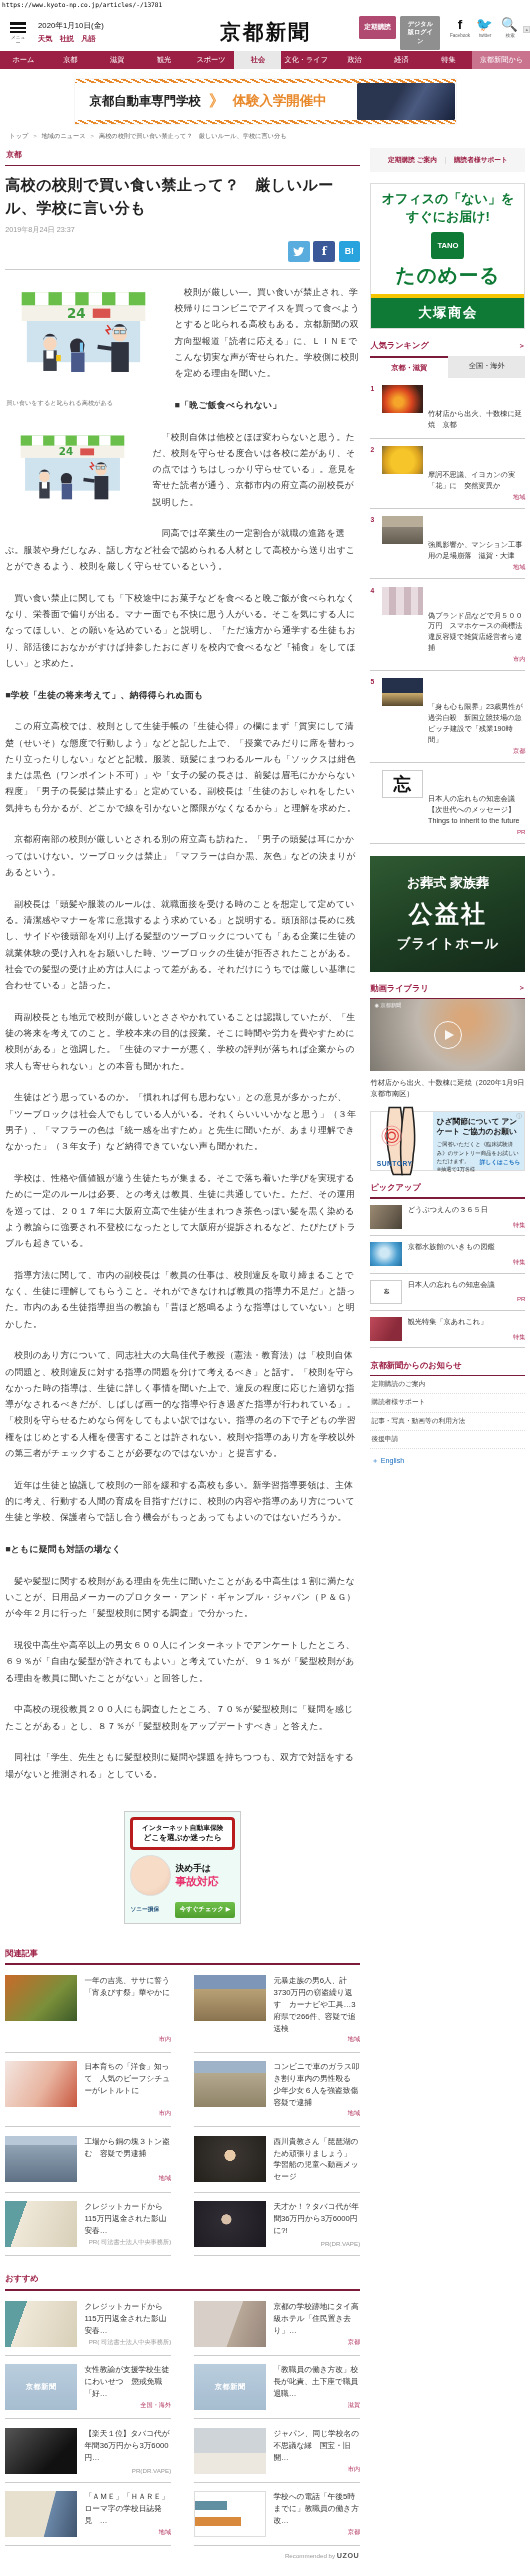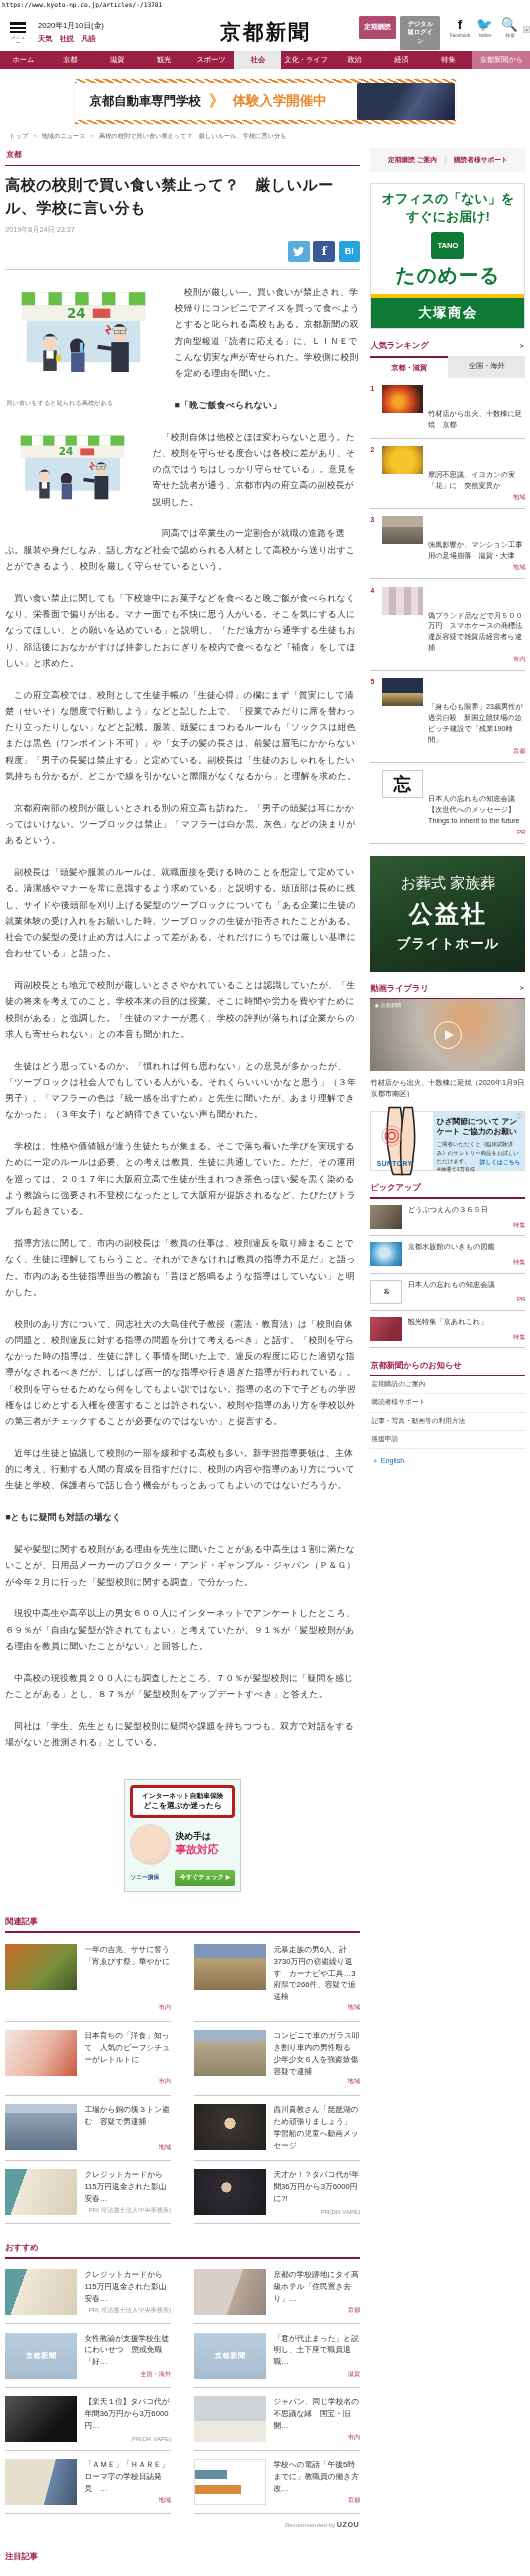--- a/index.html
+++ b/index.html
@@ -127,21 +127,21 @@
   .rk-tab { flex:1; text-align:center; font-size:7.2px; padding:5.2px 0; cursor:pointer; }
   .rk-tab.on { border-top:2.1px solid #7d1b3a; color:#9c1f45; font-weight:bold; background:#fff; }
   .rk-tab.off { background:#e8e8e8; color:#333; }
   .rk-item { display:flex; gap:5.2px; padding:7.2px 0; border-bottom:0.5px solid #ccc; cursor:pointer; }
   .rk-n { color:#9c1f45; font-size:6.7px; font-weight:bold; width:6.2px; }
   .rk-th { width:41px; height:28px; flex:none; display:flex; align-items:center; justify-content:center; color:#fff; overflow:hidden; }
   .rk-tt { flex:1; font-size:7.2px; line-height:1.5; display:flex; flex-direction:column;margin-top:24px; }
   .rk-tag { margin-top:auto; text-align:right; font-size:6.2px; color:#b0315e; }
   .rk-tag.pr { color:#b0315e; }
   .ad-koeki { height:116px; background:linear-gradient(160deg,#2f5a32,#1d3d22 55%,#14291a); display:flex; flex-direction:column; align-items:center; justify-content:center; color:#fff; gap:5.2px; }
-  .ad-koeki .k1 { font-size:15px; font-weight:normal; }
+  .ad-koeki .k1 { font-size:13px; font-weight:bold; }
   .ad-koeki .k2 { font-size:24px; font-weight:bold; letter-spacing:2.1px; }
   .ad-koeki .k3 { font-size:13.4px; font-weight:bold; letter-spacing:1px; }
   .vid-rule { height:1.5px; background:#7d1b3a; margin-bottom:0; }
   .vid-thumb { position:relative; height:72px; background:radial-gradient(circle at 60% 30%,#d9a77a 5%,#b8b0a8 40%,#7a7share0 70%,#6a665f); background:radial-gradient(circle at 62% 28%,#d9a77a 8%,#c0b8ae 45%,#7d7870); cursor:pointer; }
   .vid-thumb .wm { position:absolute; top:3.1px; left:4.1px; color:#fff; font-size:5.2px; opacity:.85; }
   .vid-thumb .play { position:absolute; left:50%; top:50%; transform:translate(-50%,-50%); width:28px; height:28px; border:1.5px solid #fff; border-radius:50%; opacity:.9; }
   .vid-thumb .play::after { content:""; position:absolute; left:10.3px; top:7.2px; border-left:9.3px solid #fff; border-top:5.7px solid transparent; border-bottom:5.7px solid transparent; }
   .vid-cap { font-size:7.2px; line-height:1.6; padding:5.2px 0 0; color:#333; }
   .ad-sun { display:flex; border:0.5px solid #ddd; height:60px; position:relative; }
   .ad-sun .legs { width:40%; background:#fff; display:flex; align-items:center; justify-content:center; }
@@ -315,20 +315,21 @@
             <rect x="201" y="102" width="32" height="54" fill="#2f3340"></rect>
             <rect x="176" y="106" width="26" height="8" fill="#2f3340" transform="rotate(8 176 106)"></rect>
             <path d="M193 70 l6 8 -8 2 6 8" stroke="#d9342b" stroke-width="3" fill="none"></path>
           </svg>
         </figure>
 
         <div>
             <p>　「校則自体は他校とほぼ変わらないと思う。ただ、校則を守らせる度合いは各校に差があり、その点ではうちはしっかり守らせている」。意見を寄せた読者が通う、京都市内の府立高の副校長が説明した。</p>
             <p>　同高では卒業生の一定割合が就職の進路を選ぶ。服装や身だしなみ、話し方など社会で認められる人材として高校から送り出すことができるよう、校則を厳しく守らせているという。</p>
             <p>　買い食い禁止に関しても「下校途中にお菓子などを食べると晩ご飯が食べられなくなり、栄養面で偏りが出る。マナー面でも不快に思う人がいる。そこを気にする人になってほしい、との願いを込めている」と説明し、「ただ遠方から通学する生徒もおり、部活後におなかがすけば持参したおにぎりを校内で食べるなど『補食』をしてほしい」と求めた。</p>
+            <p class="subhead">■学校「生徒の将来考えて」、納得得られぬ面も</p>
             <p>　この府立高校では、校則として生徒手帳の「生徒心得」の欄にまず「質実にして清楚（せいそ）な態度で行動しよう」などと記した上で、「授業でみだりに席を替わったり立ったりしない」などと記載。服装、頭髪にまつわるルールも「ソックスは紺色または黒色（ワンポイント不可）」や「女子の髪の長さは、前髪は眉毛にかからない程度」「男子の長髪は禁止する」と定めている。副校長は「生徒のおしゃれをしたい気持ちも分かるが、どこかで線を引かないと際限がなくなるから」と理解を求めた。</p>
             <p>　京都府南部の校則が厳しいとされる別の府立高も訪ねた。「男子の頭髪は耳にかかってはいけない。ツーブロックは禁止」「マフラーは白か黒、灰色」などの決まりがあるという。</p>
             <p>　副校長は「頭髪や服装のルールは、就職面接を受ける時のことを想定して定めている。清潔感やマナーを常に意識するよう求めている」と説明する。頭頂部は長めに残し、サイドや後頭部を刈り上げる髪型のツーブロックについても「ある企業に生徒の就業体験の受け入れをお願いした時、ツーブロックの生徒が拒否されたことがある。社会での髪型の受け止め方は人によって差がある。それだけにうちでは厳しい基準に合わせている」と語った。</p>
             <p>　両副校長とも地元で校則が厳しいとささやかれていることは認識していたが、「生徒の将来を考えてのこと。学校本来の目的は授業。そこに時間や労力を費やすために校則がある」と強調した。「生徒のマナーが悪く、学校の評判が落ちれば企業からの求人も寄せられない」との本音も聞かれた。</p>
             <p>　生徒はどう思っているのか。「慣れれば何も思わない」との意見が多かったが、「ツーブロックは社会人でもしている人がいる。それくらいいいかなと思う」（３年男子）、「マフラーの色は『統一感を出すため』と先生に聞いたが、あまり理解できなかった」（３年女子）など納得できていない声も聞かれた。</p>
             <p>　学校は、性格や価値観が違う生徒たちが集まる。そこで落ち着いた学びを実現するために一定のルールは必要、との考えは教員、生徒に共通していた。ただ、その運用を巡っては、２０１７年に大阪府立高で生徒が生まれつき茶色っぽい髪を黒く染めるよう教諭らに強要され不登校になったとして大阪府が提訴されるなど、たびたびトラブルも起きている。</p>
             <p>　指導方法に関して、市内の副校長は「教員の仕事は、校則違反を取り締まることでなく、生徒に理解してもらうこと。それができなければ教員の指導力不足だ」と語った。市内のある生徒指導担当の教諭も「昔ほど怒鳴るような指導はしていない」と明かした。</p>
             <p>　校則のあり方について、同志社大の大島佳代子教授（憲法・教育法）は「校則自体の問題と、校則違反に対する指導の問題を分けて考えるべき」と話す。「校則を守らなかった時の指導は、生徒に詳しく事情を聞いた上で、違反の程度に応じた適切な指導がなされるべきだが、しばしば画一的な指導や行き過ぎた指導が行われている」。「校則を守らせるためなら何をしてもよい訳ではない。指導の名の下で子どもの学習権をはじめとする人権を侵害することは許されない。校則や指導のあり方を学校以外の第三者がチェックすることが必要なのではないか」と提言する。</p>
             <p>　近年は生徒と協議して校則の一部を緩和する高校も多い。新学習指導要領は、主体的に考え、行動する人間の育成を目指すだけに、校則の内容や指導のあり方について生徒と学校、保護者らで話し合う機会がもっとあってもよいのではないだろうか。</p>
             <p class="subhead">■ともに疑問も対話の場なく</p>
@@ -442,21 +443,21 @@
             <div class="nitem">
             <div class="nthumb th-np">京都新聞</div>
             <div class="nbody">
               <div class="ntitle">女性教諭が支援学校生徒にわいせつ　懲戒免職「好…</div>
               <div class="ntag">全国・海外</div>
             </div>
           </div>
             <div class="nitem">
             <div class="nthumb th-np">京都新聞</div>
             <div class="nbody">
-              <div class="ntitle">「君が代止まった」と説明し、土下座で職員退職…</div>
+              <div class="ntitle">「教職員の働き方改」校長が叱責、土下座で職員退職…</div>
               <div class="ntag">滋賀</div>
             </div>
           </div>
             <div class="nitem">
             <div class="nthumb th-vapebox"></div>
             <div class="nbody">
               <div class="ntitle">【楽天１位】タバコ代が年間36万円から3万6000円…</div>
               <div class="ntag pr">PR(DR.VAPE)</div>
             </div>
           </div>

